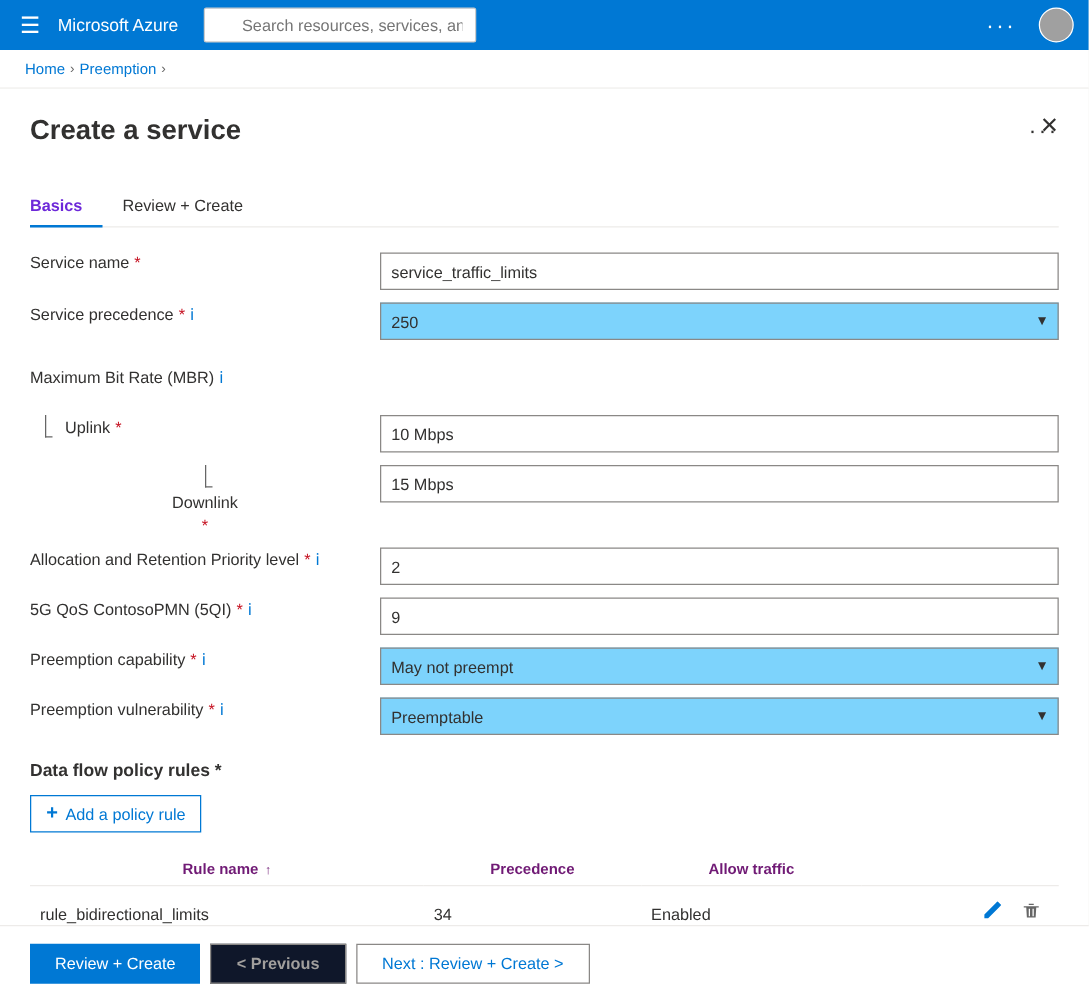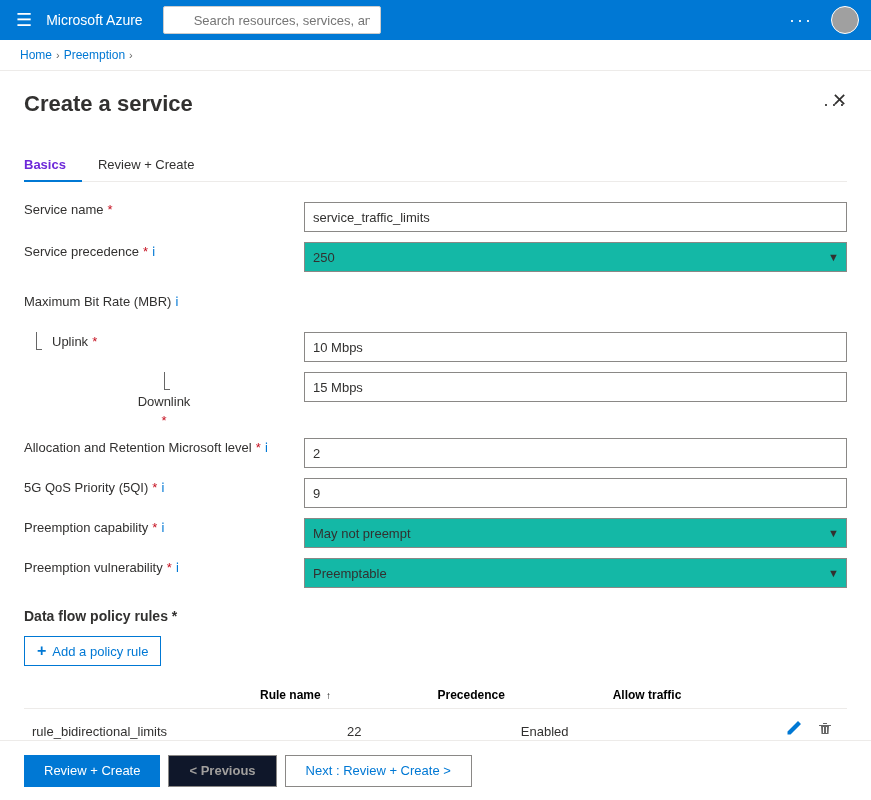--- a/index.html
+++ b/index.html
@@ -187,21 +187,21 @@
       width: 100%;
     }
     .form-select {
       width: 100%;
       height: 30px;
       border: 1px solid #8a8886;
       padding: 0 30px 0 8px;
       font-size: 13px;
       font-family: inherit;
       color: #323130;
-      background: #14b8a6;
+      background: #7dd3fc;
       appearance: none;
       cursor: pointer;
       outline: none;
     }
     .select-chevron {
       position: absolute;
       right: 8px;
       top: 50%;
       transform: translateY(-50%);
       pointer-events: none;
@@ -222,25 +222,25 @@
       font-size: 13px;
       cursor: pointer;
       font-family: inherit;
     }
     .add-rule-plus { font-size: 16px; font-weight: 600; }
 
     
     .policy-table { width: 100%; margin-top: 16px; border-collapse: collapse; }
     .policy-table thead tr { border-bottom: 1px solid #edebe9; }
     .policy-table th {
-      text-align: right;
+      text-align: center;
       padding: 6px 8px;
       font-size: 12px;
       font-weight: 600;
-      color: #000000;
+      color: #701a75;
     }
     .sort-arrow { font-size: 10px; margin-left: 2px; }
     .policy-table td {
       padding: 10px 8px;
       font-size: 13px;
       border-bottom: 1px solid #f3f2f1;
     }
     .policy-table td:last-child { text-align: right; }
     .action-btn {
       background: none;
@@ -398,32 +398,32 @@
         <span>Downlink</span>
         <span class="required">*</span>
       </div>
       <div class="form-control-wrap">
         <input class="form-input" type="text" value="15 Mbps" style="">
       </div>
     </div>
 
     <div class="form-row">
       <div class="form-label">
-        <span>Allocation and Retention Microsoft level</span>
+        <span>Allocation and Retention Priority level</span>
         <span class="required">*</span>
         <span class="info-icon">ℹ</span>
       </div>
       <div class="form-control-wrap">
         <input class="form-input" type="text" value="2" style="">
       </div>
     </div>
 
     <div class="form-row">
       <div class="form-label">
-        <span>5G QoS Priority (5QI)</span>
+        <span>5G QoS ContosoPMN (5QI)</span>
         <span class="required">*</span>
         <span class="info-icon">ℹ</span>
       </div>
       <div class="form-control-wrap">
         <input class="form-input" type="text" value="9" style="">
       </div>
     </div>
 
     <div class="form-row">
       <div class="form-label">
@@ -478,21 +478,21 @@
             <span class="sort-arrow">↑</span>
           </th>
           <th>Precedence</th>
           <th>Allow traffic</th>
           <th></th>
         </tr>
       </thead>
       <tbody>
         <tr>
           <td>rule_bidirectional_limits</td>
-          <td>22</td>
+          <td>34</td>
           <td>Enabled</td>
           <td>
             <button class="action-btn" title="Edit">
               <svg width="16" height="16" viewBox="0 0 16 16" fill="#0078d4" xmlns="http://www.w3.org/2000/svg">
                 <path d="M11.5 1.5l3 3-9 9H2.5v-3l9-9zm0 0L13 0l3 3-1.5 1.5-3-3z"></path>
               </svg>
             </button>
             <button class="action-btn delete" title="Delete">
               <svg width="16" height="16" viewBox="0 0 16 16" fill="#666" xmlns="http://www.w3.org/2000/svg">
                 <path d="M6 2h4v1H6V2zM2 4h12v1H2V4zm2 1h8l-.5 8h-7L4 5zm2 1v6h1V6H6zm3 0v6h1V6H9z"></path>

